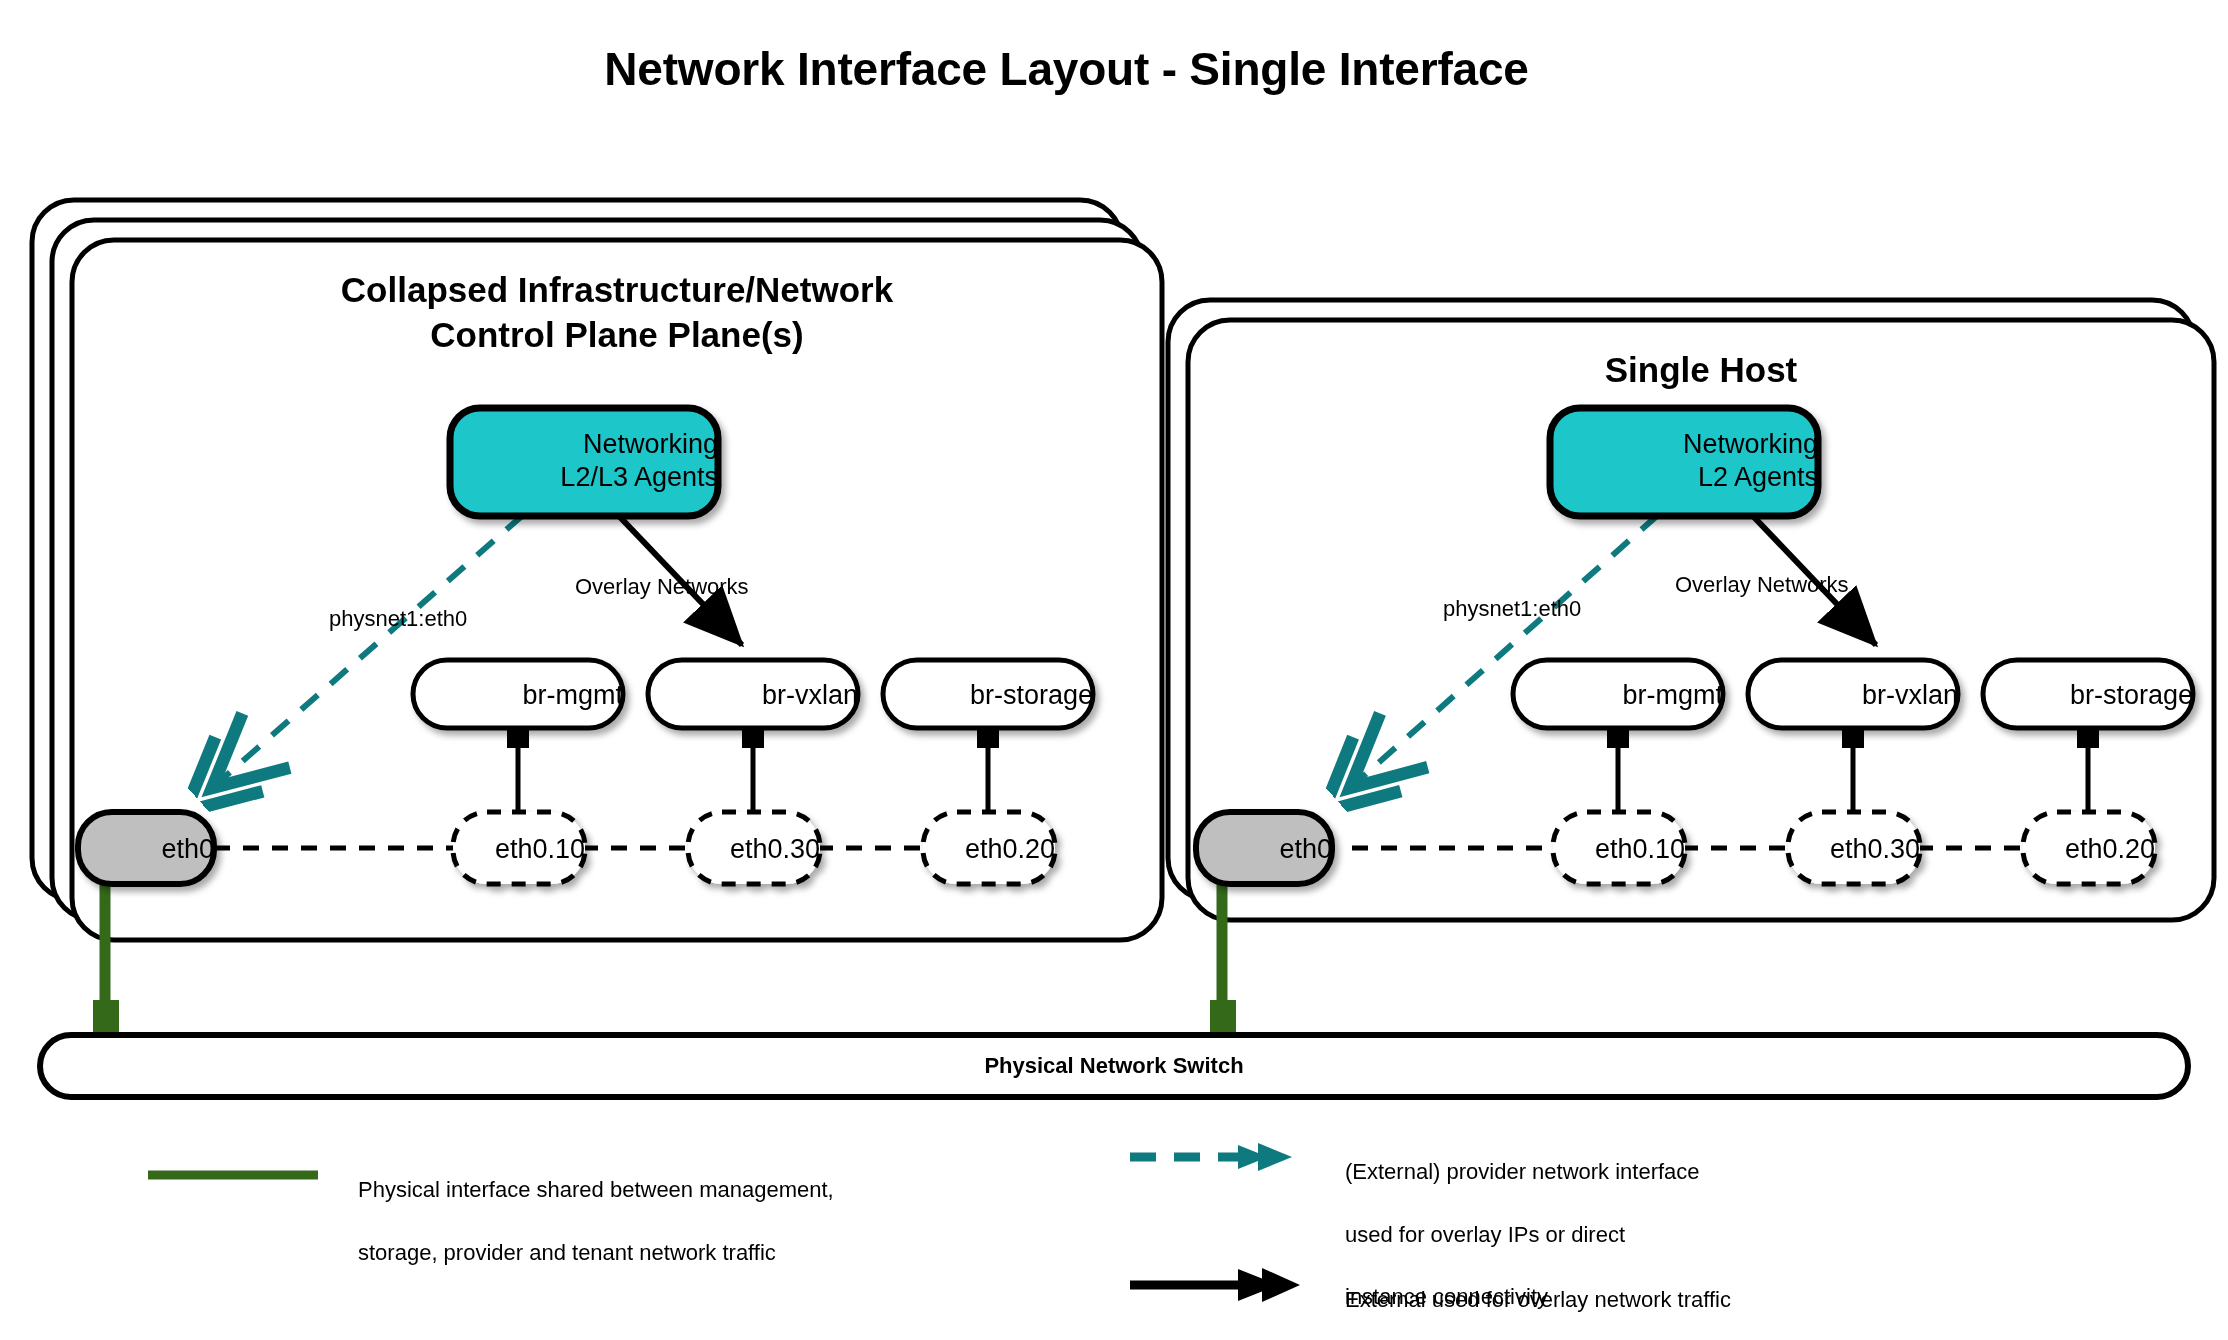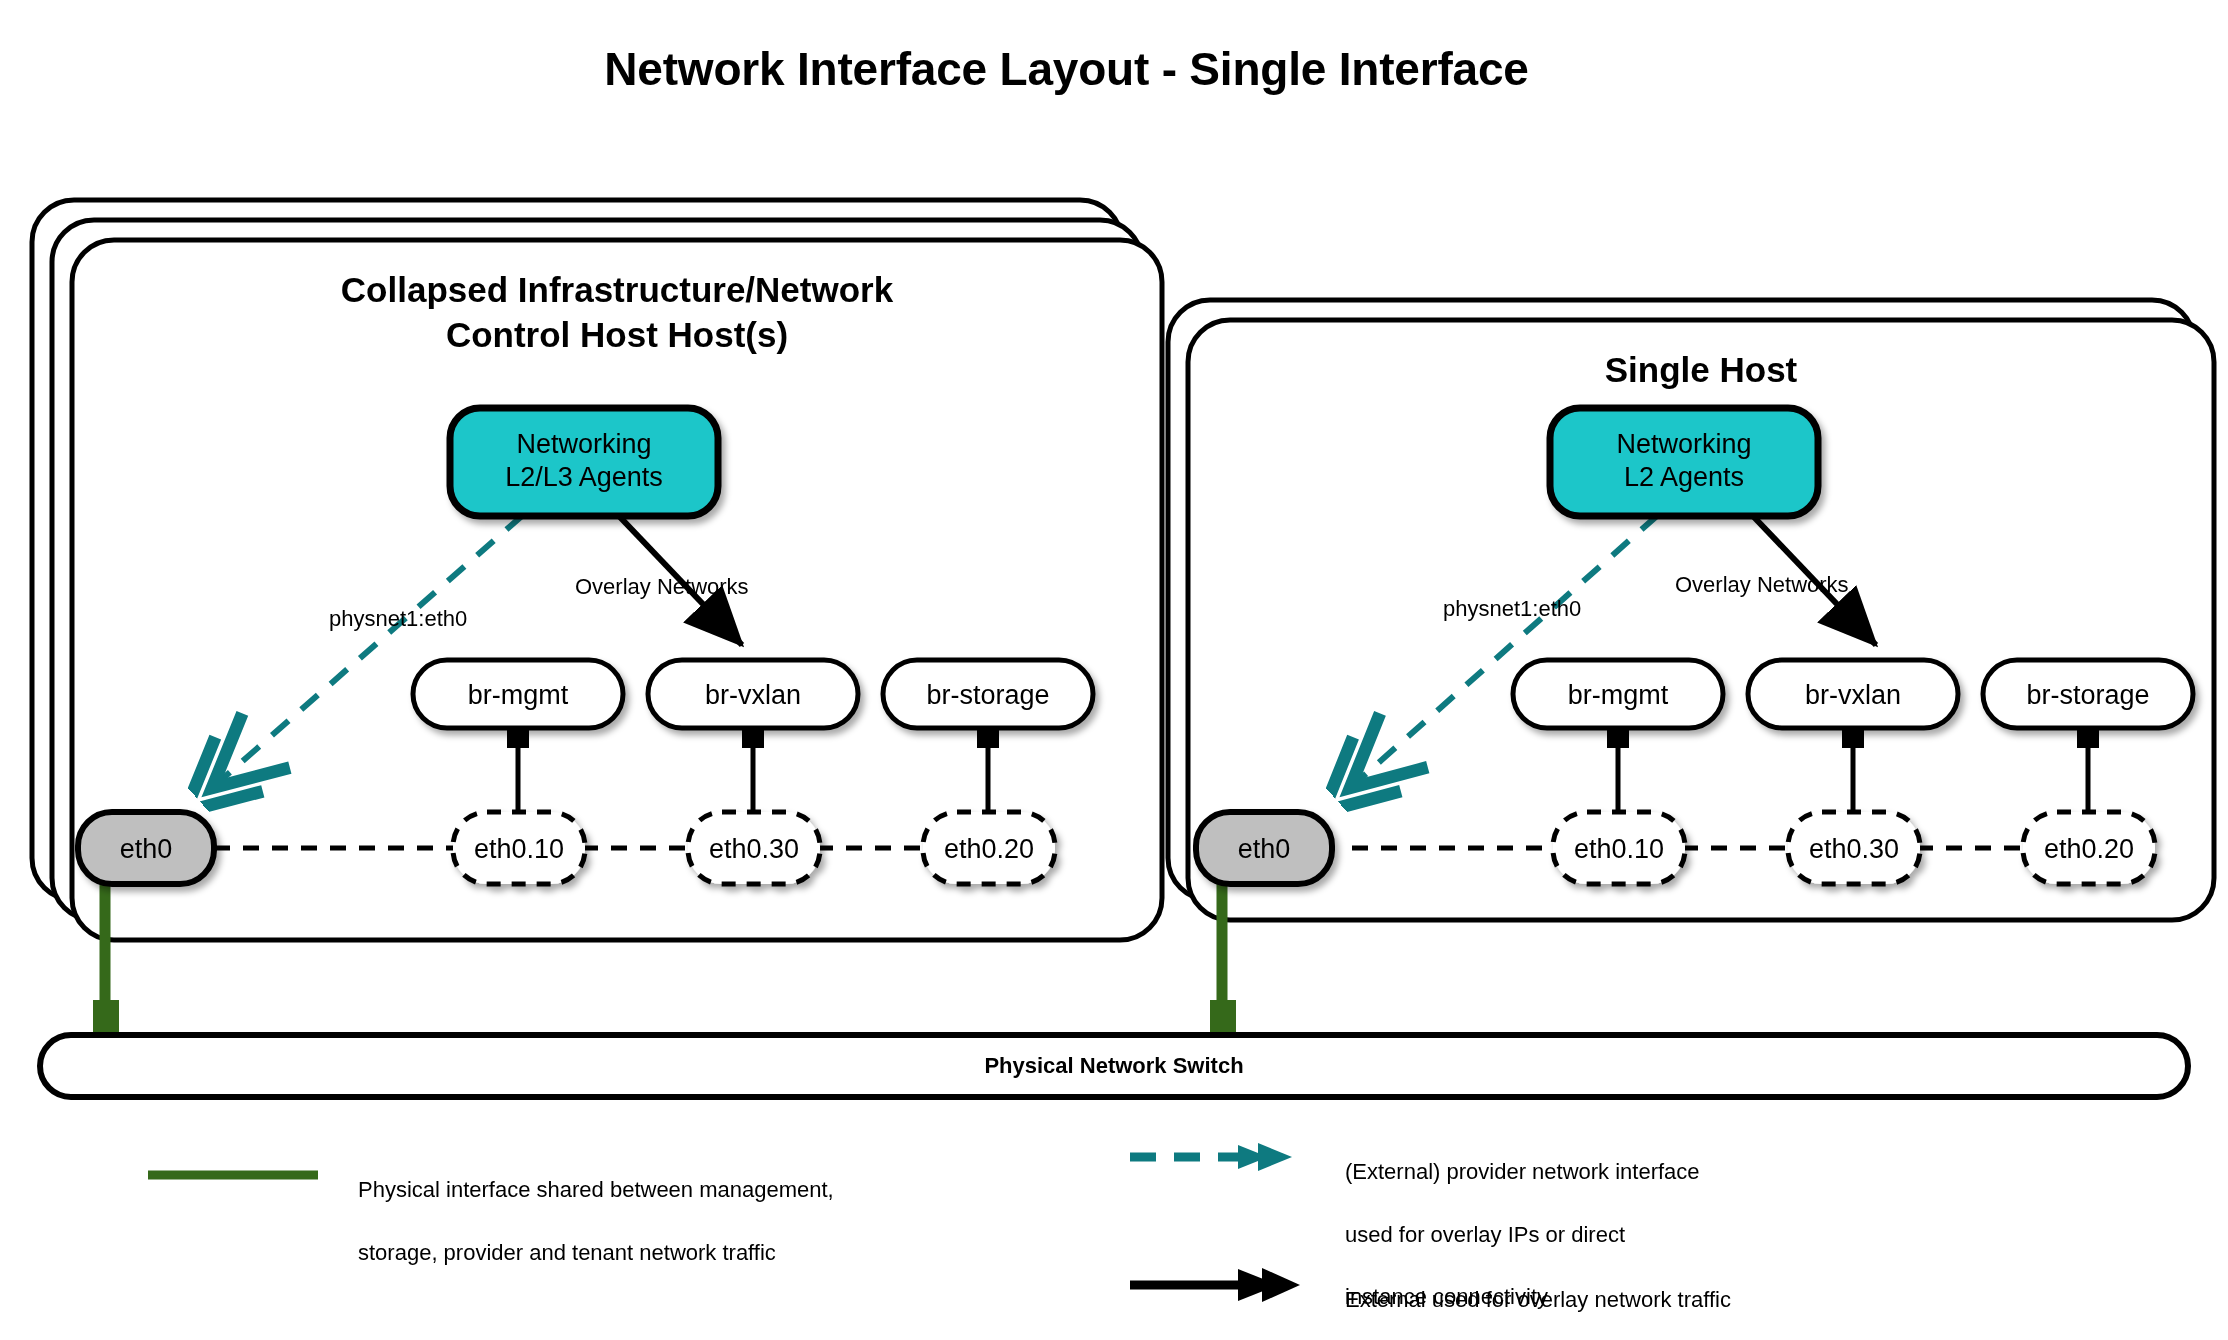--- a/index.html
+++ b/index.html
@@ -12,21 +12,21 @@
   #root{position:absolute;inset:0;}
   svg.layer{position:absolute;left:0;top:0;width:2228px;height:1340px;overflow:visible;}
   .diagram-title{
     position:absolute;left:0;top:42px;width:2133px;text-align:center;
     font-size:46px;font-weight:bold;letter-spacing:-0.2px;
   }
   .host-title{
     position:absolute;text-align:center;font-size:35px;font-weight:bold;line-height:1.28;
   }
   .node-label{
-    position:absolute;text-align:center;font-size:27px;line-height:1.22;
+    position:absolute;text-align:right;font-size:27px;line-height:1.22;
     pointer-events:none;white-space:nowrap;
   }
   .edge-label{position:absolute;font-size:22px;white-space:nowrap;}
   .switch-label{
     position:absolute;font-size:22px;font-weight:bold;text-align:center;
   }
   .legend-text{position:absolute;font-size:22px;line-height:1.42;white-space:pre-line;}
 </style>
 </head>
 <body>
@@ -156,21 +156,21 @@
 
     <g>
       <line x1="1130" y1="1285" x2="1248" y2="1285" stroke="#000000" stroke-width="9"></line>
       <path d="M1238,1269 L1278,1285 L1238,1301 z" fill="#000000"></path>
       <path d="M1262,1268 L1300,1285 L1262,1302 z" fill="#000000"></path>
     </g>
   </svg>
 
   <div class="host-title" style="left:72px;top:268px;width:1090px;">
     <div>Collapsed Infrastructure/Network</div>
-    <div>Control Host Host(s)</div>
+    <div>Control Plane Plane(s)</div>
   </div>
 
   <div class="host-title" style="left:1188px;top:348px;width:1026px;">
     <div>Single Host</div>
   </div>
 
   <div class="node-label" style="left:450px;top:428px;width:268px;">
     <div>Networking</div>
     <div>L2/L3 Agents</div>
   </div>

